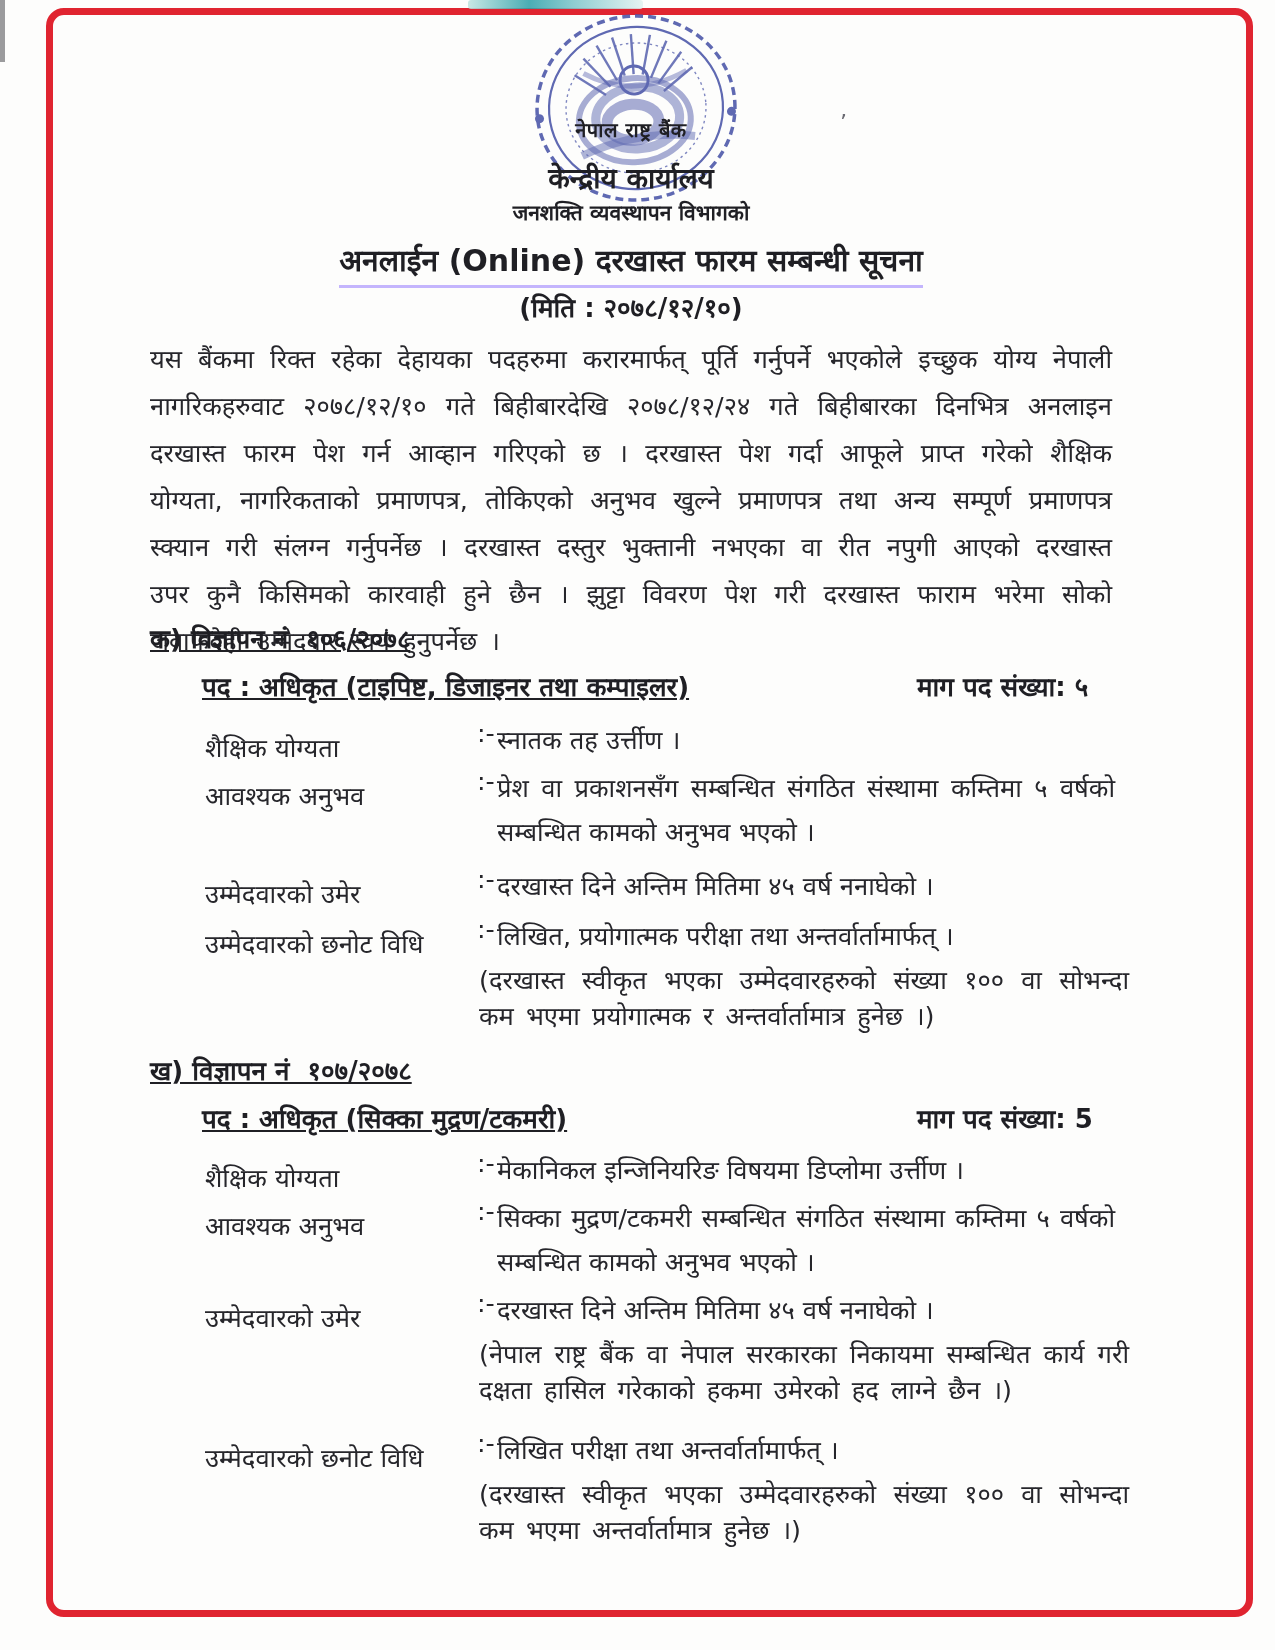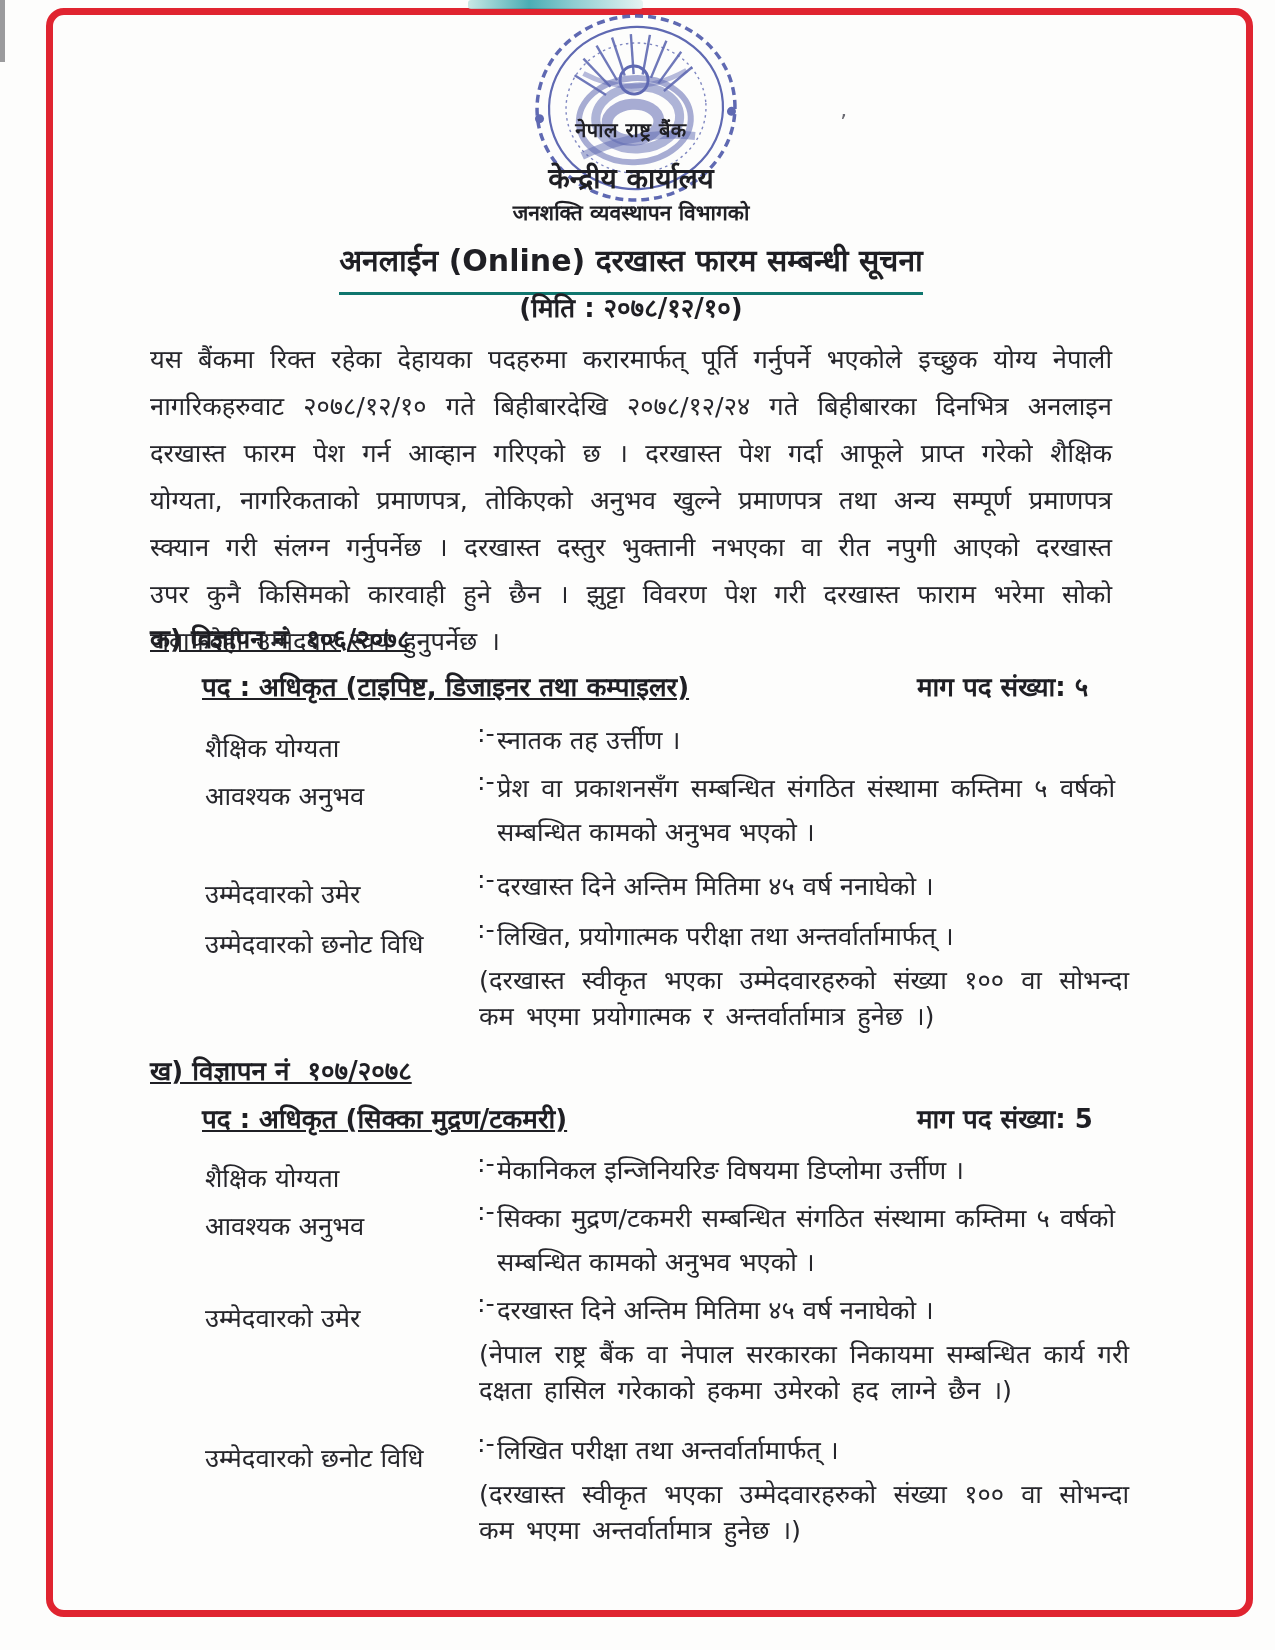--- a/index.html
+++ b/index.html
@@ -27,21 +27,21 @@
   .edge-strip{left:0;top:0;width:5px;height:62px;background:#4a4a4e;opacity:.55;}
   .stray-quote{left:840px;top:110px;font-size:22px;color:#6a6a72;}
   
   .seal{left:531px;top:12px;opacity:.88;}
   
   .hline{left:150px;width:962px;text-align:center;font-weight:bold;color:#1f1f24;}
   .bank{top:116px;font-size:20px;letter-spacing:.5px;}
   .office{top:158px;font-size:28px;}
   .dept{top:198px;font-size:21px;}
   .title{top:239px;font-size:30px;}
-  .title .u{border-bottom:3px solid #0f766e;padding-bottom:14px;}
+  .title .u{border-bottom:3px solid #c4b5fd;padding-bottom:7px;}
   .date{top:289px;font-size:26px;font-weight:bold;}
   
   .para{
     left:150px;top:336px;width:962px;
     font-size:25.5px;line-height:47px;
     text-align:justify;word-spacing:5px;
     white-space:pre-wrap;
   }
   
   .sec-h{left:150px;font-size:26px;font-weight:bold;white-space:pre-wrap;color:#1f1f24;text-decoration:underline;}

